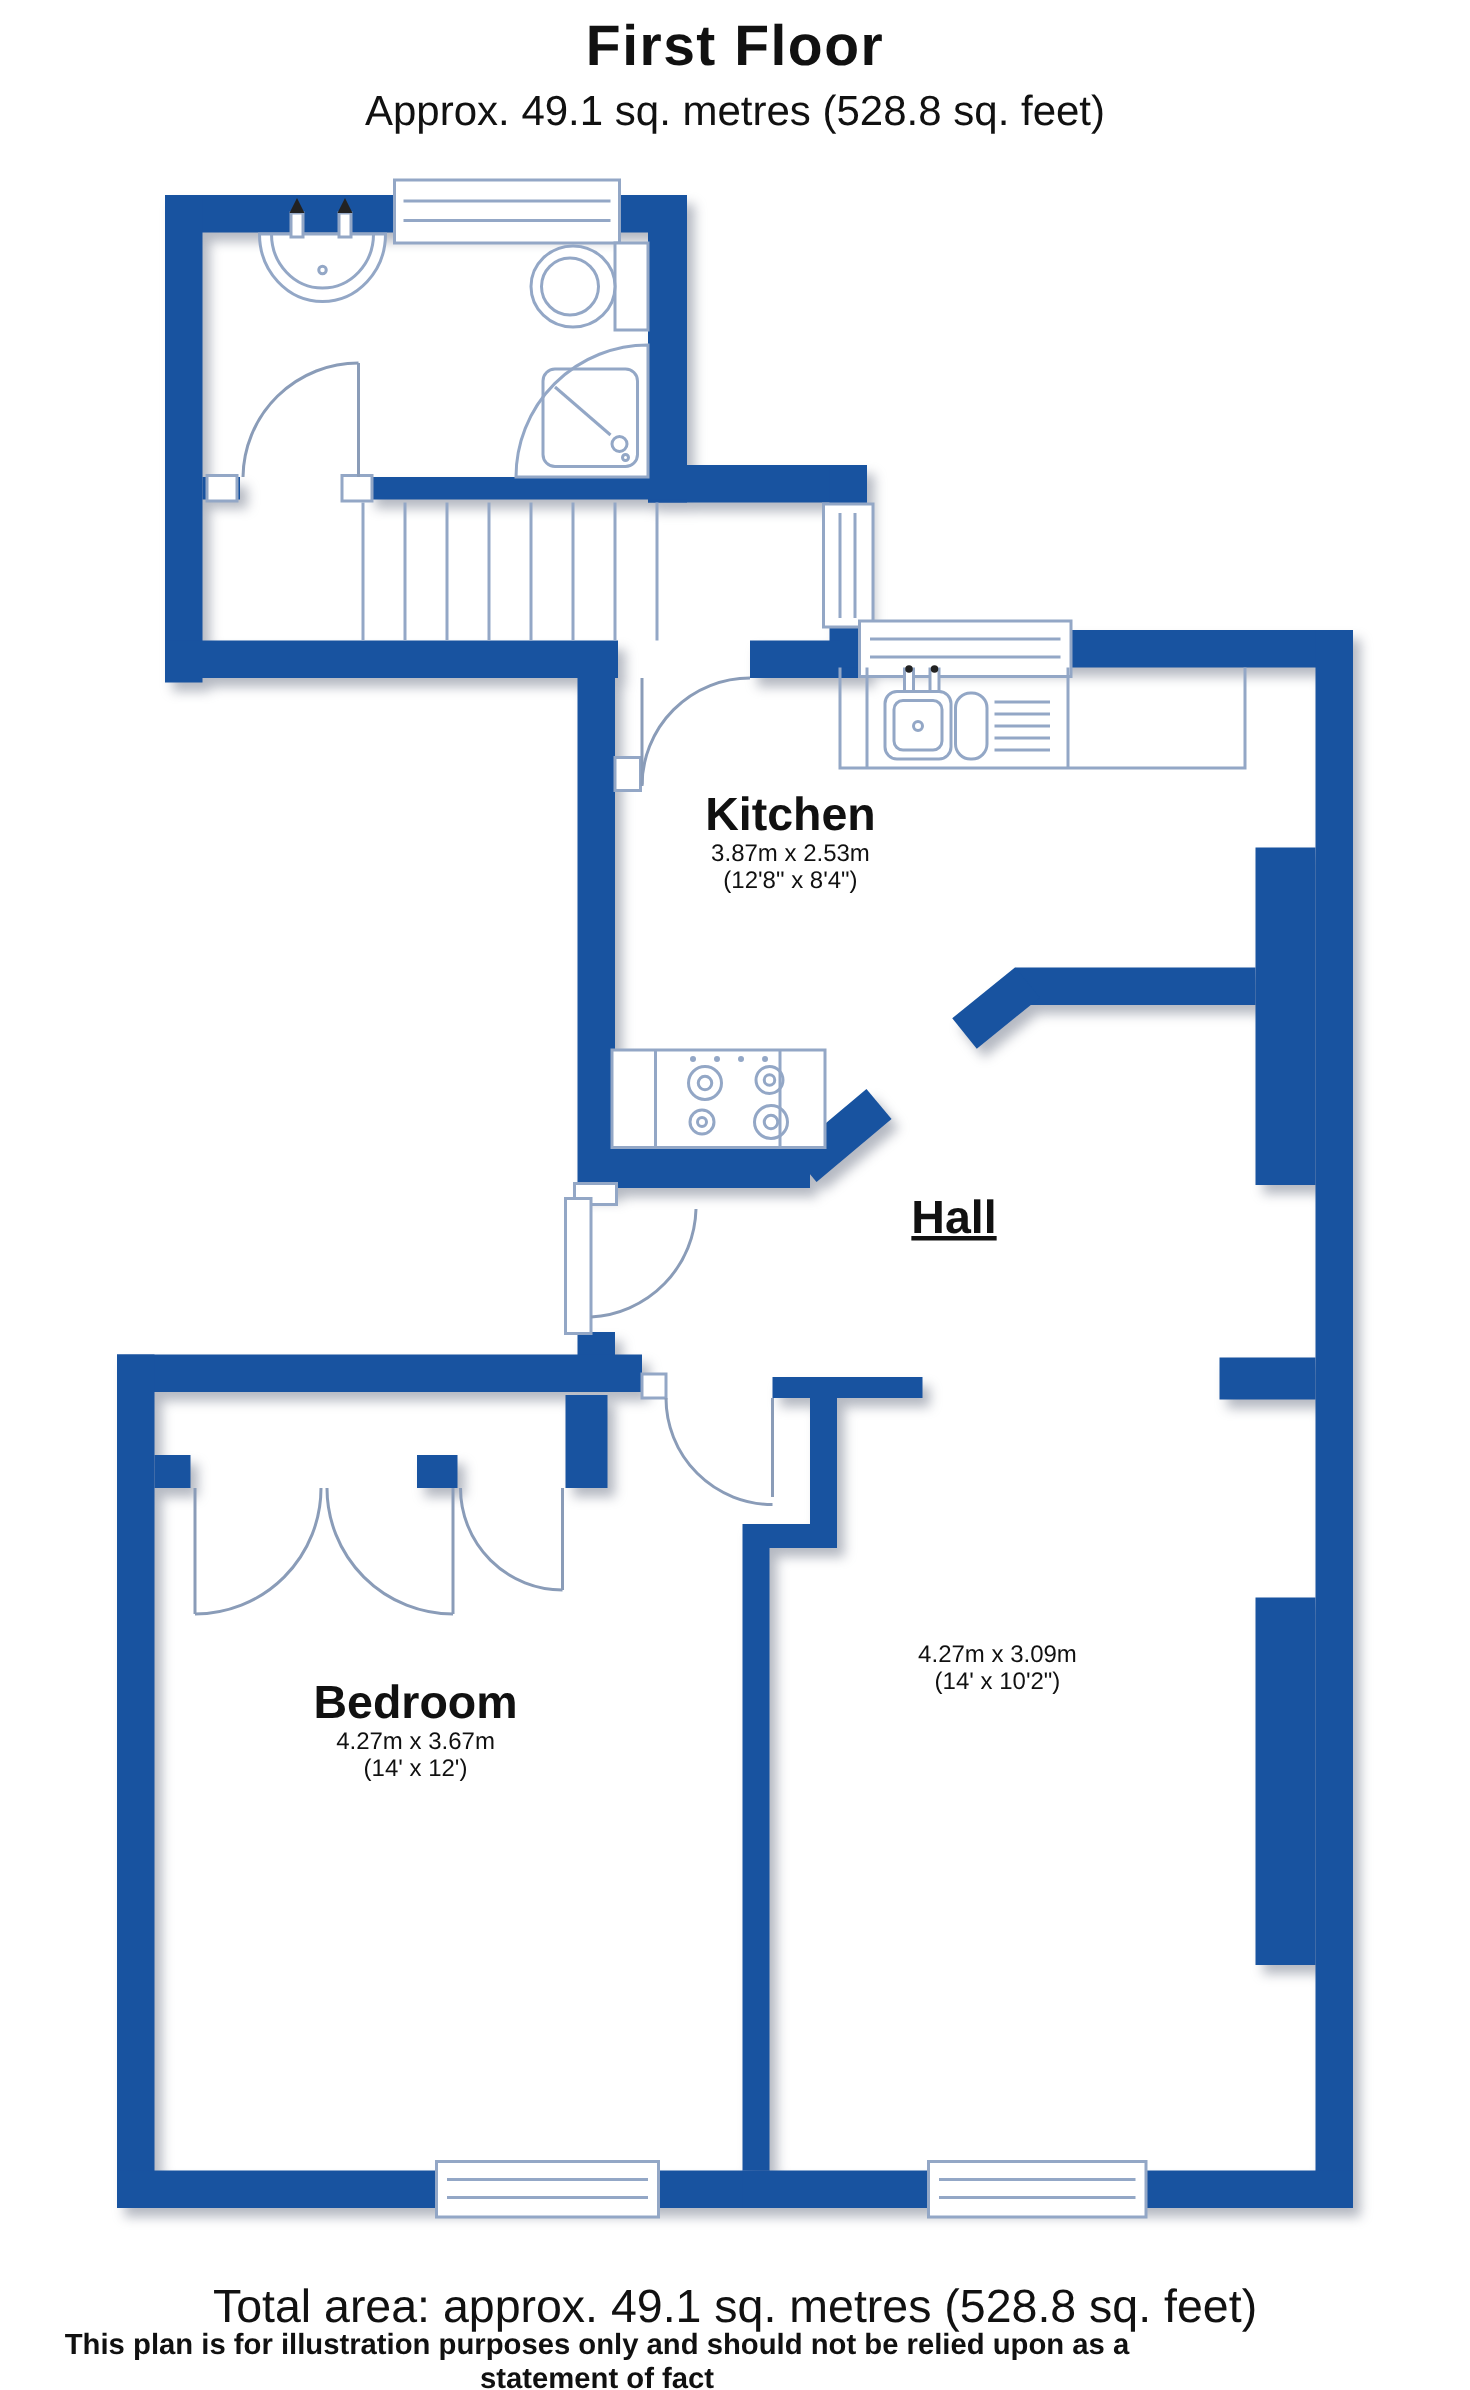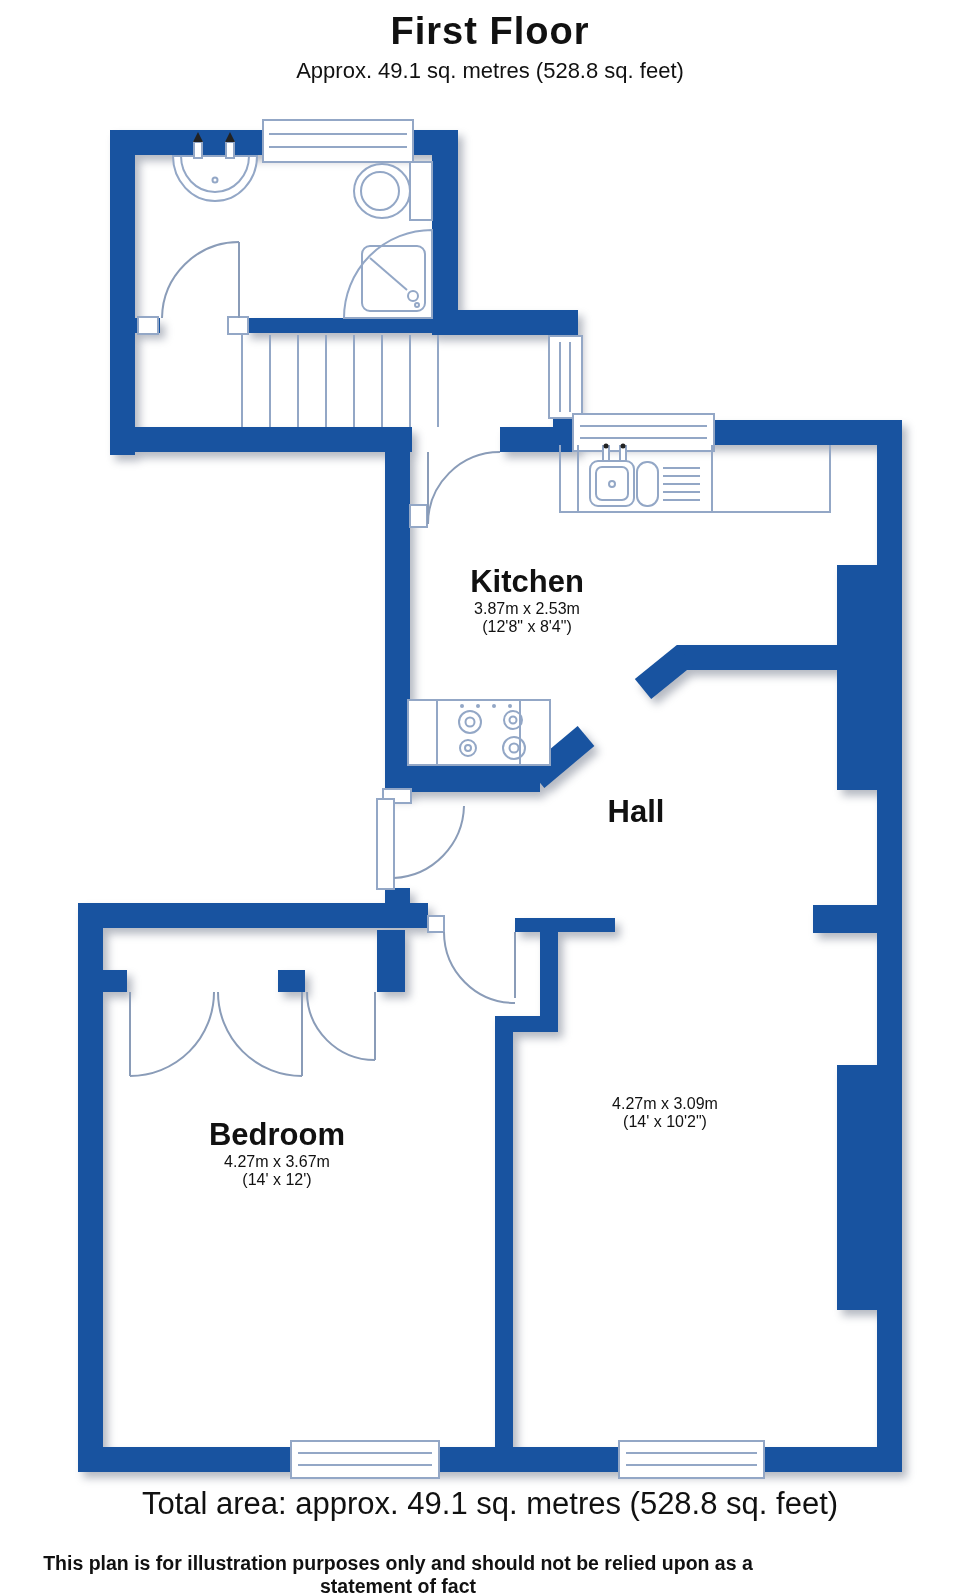--- a/index.html
+++ b/index.html
@@ -1,24 +1,24 @@
 <!DOCTYPE html>
 <html><head>
 <meta charset="utf-8">
 <style>
   html,body{margin:0;padding:0;background:#ffffff;}
   body{width:980px;height:1593px;position:relative;font-family:"Liberation Sans","DejaVu Sans",sans-serif;color:#111;}
   .abs{position:absolute;}
   #plan-svg{position:absolute;left:0;top:0;}
   .title{width:980px;text-align:center;top:10px;left:0;font-size:38px;font-weight:bold;letter-spacing:1px;}
-  .subtitle{width:980px;text-align:center;top:58px;left:0;font-size:22px;}
+  .subtitle{width:980px;text-align:center;top:58px;left:0;font-size:28px;}
   .room-label{text-align:center;transform:translateX(-50%);line-height:1.12;}
   .room-name{font-size:31px;font-weight:bold;}
   .room-dim{font-size:16px;}
-  .total-area{width:980px;text-align:center;top:1486px;left:0;font-size:31px;}
+  .total-area{width:980px;text-align:center;top:1520px;left:0;font-size:31px;}
   .disclaimer{width:796px;text-align:center;top:1552px;left:0;font-size:19.5px;font-weight:bold;}
   .walls{fill:#1853A0;}
   .thin{stroke:#93a7c6;stroke-width:2;fill:none;}
   .thin-f{stroke:#93a7c6;stroke-width:2;fill:#ffffff;}
   .arc{stroke:#8a9cb8;stroke-width:2;fill:none;}
   .win{fill:#ffffff;stroke:#93a7c6;stroke-width:2;}
 </style>
 </head>
 <body>
 
@@ -194,27 +194,27 @@
   </g>
   <g>
     <line class="arc" x1="375" y1="992" x2="375" y2="1060"></line>
     <path class="arc" d="M 307,992 A 68 68 0 0 0 375,1060"></path>
   </g>
 </svg>
 
 <div class="abs title">First Floor</div>
 <div class="abs subtitle">Approx. 49.1 sq. metres (528.8 sq. feet)</div>
 
-<div class="abs room-label" style="left:527px;top:565px;">
+<div class="abs room-label" style="left:527px;top:526px;">
   <div class="room-name">Kitchen</div>
   <div class="room-dim">3.87m x 2.53m</div>
   <div class="room-dim">(12'8" x 8'4")</div>
 </div>
 
-<div class="abs room-label" style="left:636px;top:795px;">
+<div class="abs room-label" style="left:636px;top:795px;text-decoration:underline;">
   <div class="room-name">Hall</div>
 </div>
 
 <div class="abs room-label" style="left:277px;top:1118px;">
   <div class="room-name">Bedroom</div>
   <div class="room-dim">4.27m x 3.67m</div>
   <div class="room-dim">(14' x 12')</div>
 </div>
 
 <div class="abs room-label" style="left:665px;top:1095px;width:180px;margin-left:-90px;transform:none;">

